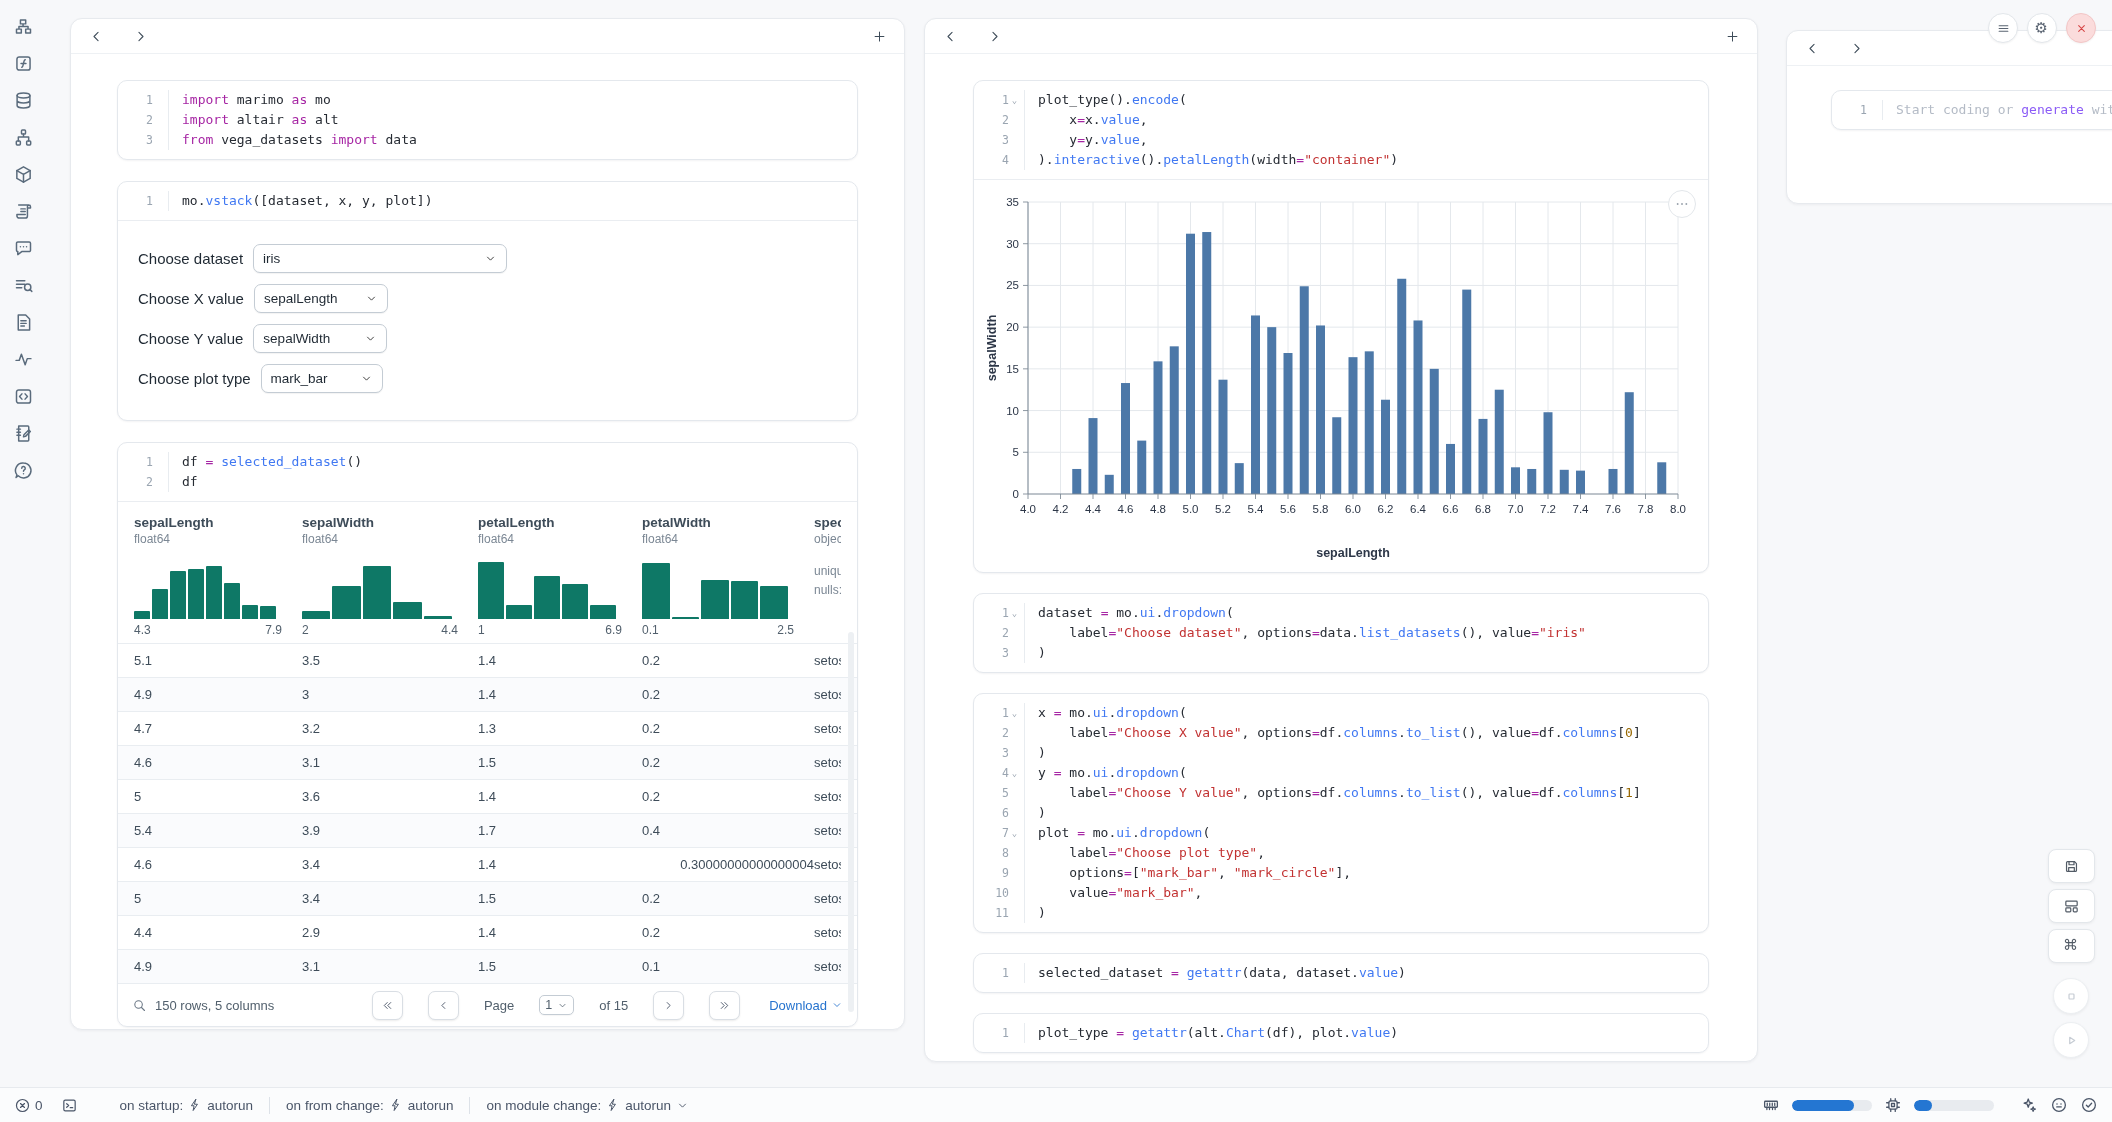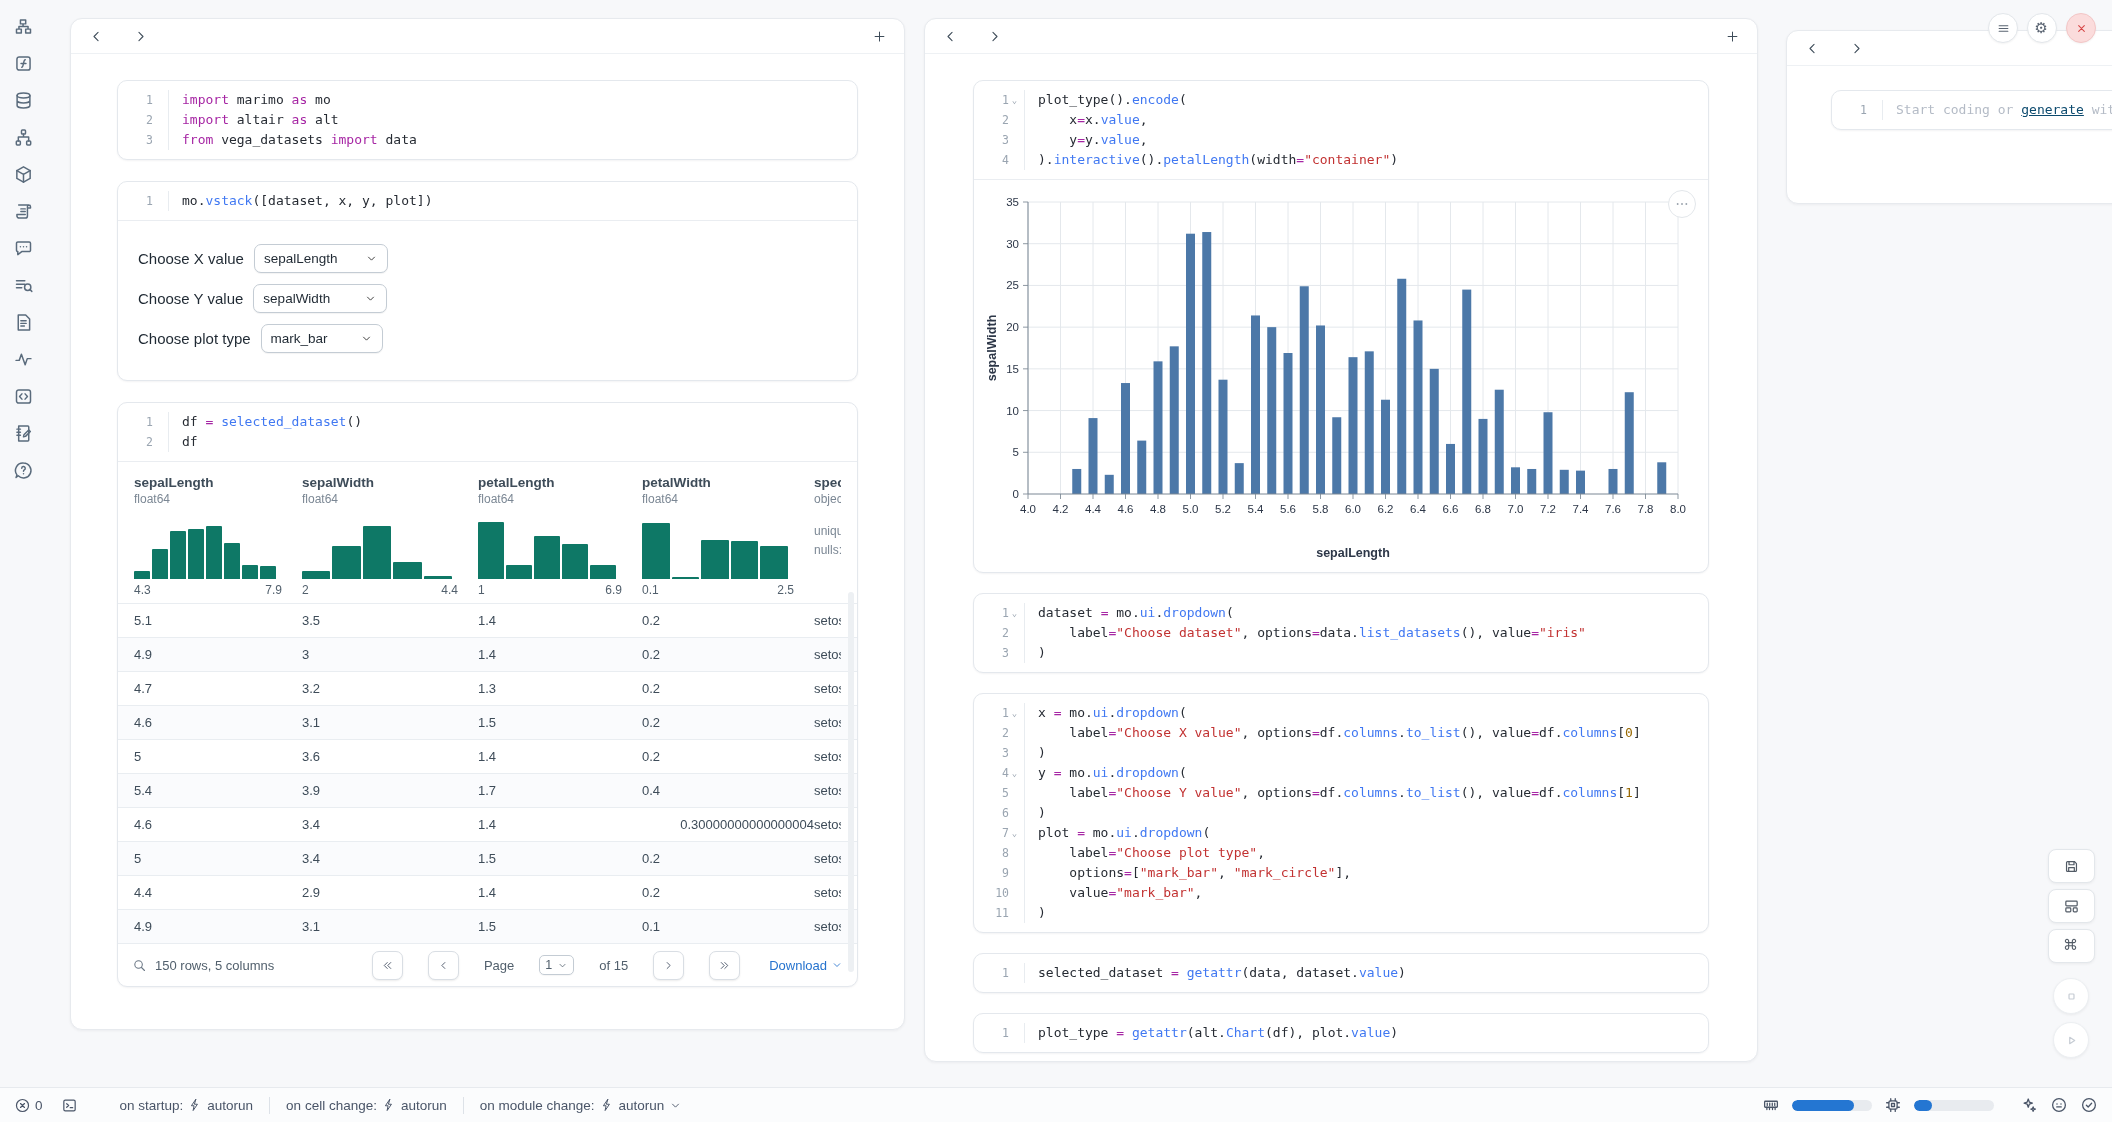--- a/index.html
+++ b/index.html
@@ -66,21 +66,21 @@
   
   .chart-out{position:relative;padding:12px 6px 4px 10px}
   .chart-menu{position:absolute;top:10px;right:12px;width:26px;height:26px;border:1px solid #E3E7EB;
               border-radius:50%;background:#fff;display:flex;align-items:center;justify-content:center;
               color:#98A1AB;cursor:pointer}
   .chart-menu span{width:16px;height:16px;display:flex}
   
   .ai-wrap{padding:24px 0 0 44px}
   .ai-cell{width:340px}
   .placeholder{color:#B4BBC6}
-  .ph-link{text-decoration:underline;color:#0c4a6e;cursor:pointer}
+  .ph-link{color:#8b5cf6;cursor:pointer}
   .circ{position:absolute;width:28px;height:28px;border-radius:50%;background:#fff;border:1px solid #E3E7EB;
         box-shadow:0 1px 2px rgba(0,0,0,.05);display:flex;align-items:center;justify-content:center;
         color:#5A6472;cursor:pointer;font-size:15px}
   .circ [data-icon],.circ .ic{width:15px;height:15px;display:flex}
   .circ-close{background:#FBDCDC;border-color:#F3C6C6;color:#D64545}
   .fab{position:absolute;width:45px;height:32px;border-radius:8px;background:#fff;border:1px solid #E3E7EB;
        box-shadow:0 1px 3px rgba(0,0,0,.06);display:flex;align-items:center;justify-content:center;
        color:#525B66;cursor:pointer;font-size:15px}
   .fab [data-icon]{width:17px;height:17px;display:flex}
   .fab-circ{width:34px;height:34px;border-radius:50%;color:#C6CCD4;border-color:#ECEFF2}
@@ -266,20 +266,33 @@
         <div class="code-block">
           <div class="code-line">
             <span class="gutter">
               <span>1</span>
               <span class="fold"></span>
             </span>
             <span class="code-text"><span class="tk-t">mo.</span><span class="tk-fn">vstack</span><span class="tk-t">([dataset, x, y, plot])</span></span>
           </div>
         </div>
         <div class="output dd-out">
+          <div class="dd-row">
+            <span>Choose dataset</span>
+            <span class="dd-box" style="width: 234px;">
+              <span>iris</span>
+              <span class="dd-chev">
+                <span data-icon="chevD" style="width: 13px; height: 13px; display: flex;">
+                  <svg viewBox="0 0 24 24" fill="none" stroke="currentColor" stroke-width="1.7" stroke-linecap="round" stroke-linejoin="round">
+                    <path d="M6.5 9.5L12 15l5.5-5.5"></path>
+                  </svg>
+                </span>
+              </span>
+            </span>
+          </div>
           <div class="dd-row">
             <span>Choose X value</span>
             <span class="dd-box" style="width: 114px;">
               <span>sepalLength</span>
               <span class="dd-chev">
                 <span data-icon="chevD" style="width: 13px; height: 13px; display: flex;">
                   <svg viewBox="0 0 24 24" fill="none" stroke="currentColor" stroke-width="1.7" stroke-linecap="round" stroke-linejoin="round">
                     <path d="M6.5 9.5L12 15l5.5-5.5"></path>
                   </svg>
                 </span>
@@ -986,21 +999,21 @@
     <span>on startup:</span>
     <span data-icon="bolt">
         <svg viewBox="0 0 24 24" fill="none" stroke="currentColor" stroke-width="1.7" stroke-linecap="round" stroke-linejoin="round">
           <path d="M13.2 2.5L5.8 13.3h4.6l-1.6 8.2 7.4-10.8h-4.6z"></path>
         </svg>
       </span>
     <span>autorun</span>
   </div>
   <div class="sep"></div>
   <div class="sb-group">
-    <span>on cell change:</span>
+    <span>on from change:</span>
     <span data-icon="bolt">
         <svg viewBox="0 0 24 24" fill="none" stroke="currentColor" stroke-width="1.7" stroke-linecap="round" stroke-linejoin="round">
           <path d="M13.2 2.5L5.8 13.3h4.6l-1.6 8.2 7.4-10.8h-4.6z"></path>
         </svg>
       </span>
     <span>autorun</span>
   </div>
   <div class="sep"></div>
   <div class="sb-group">
     <span>on module change:</span>

